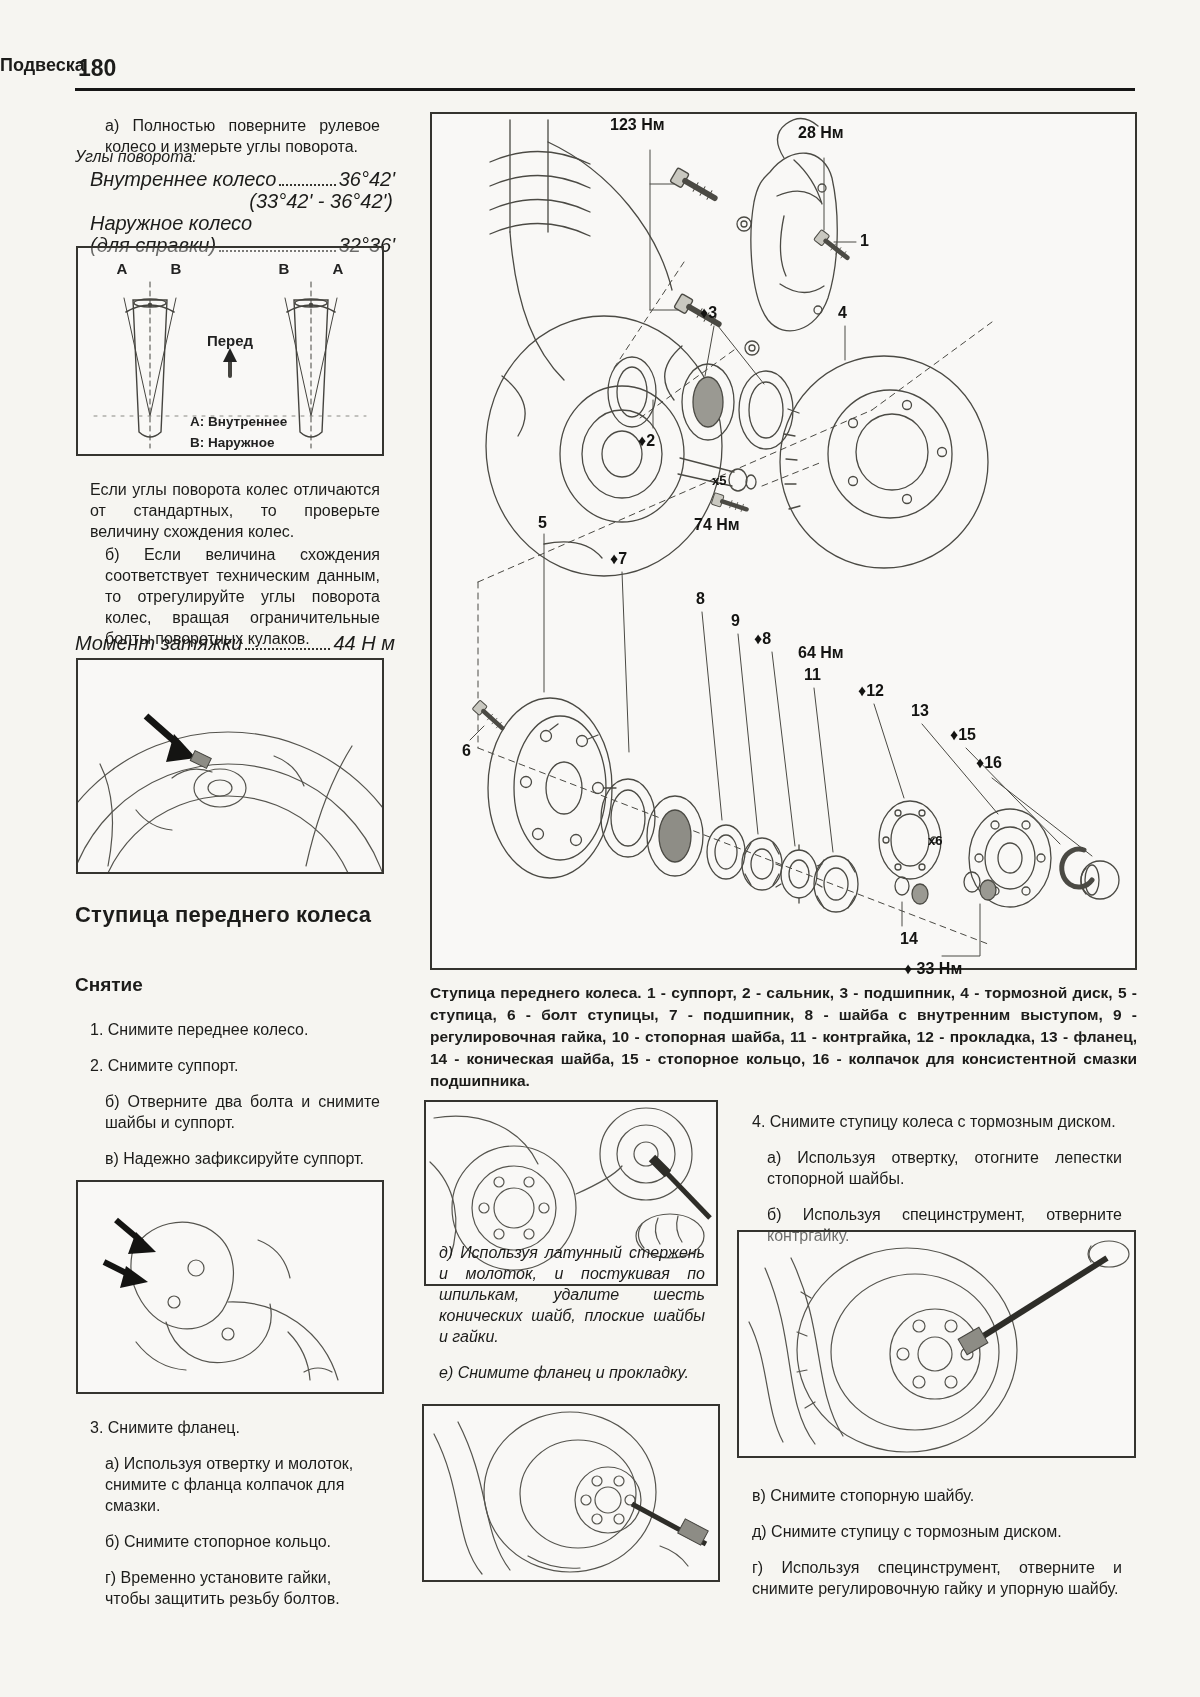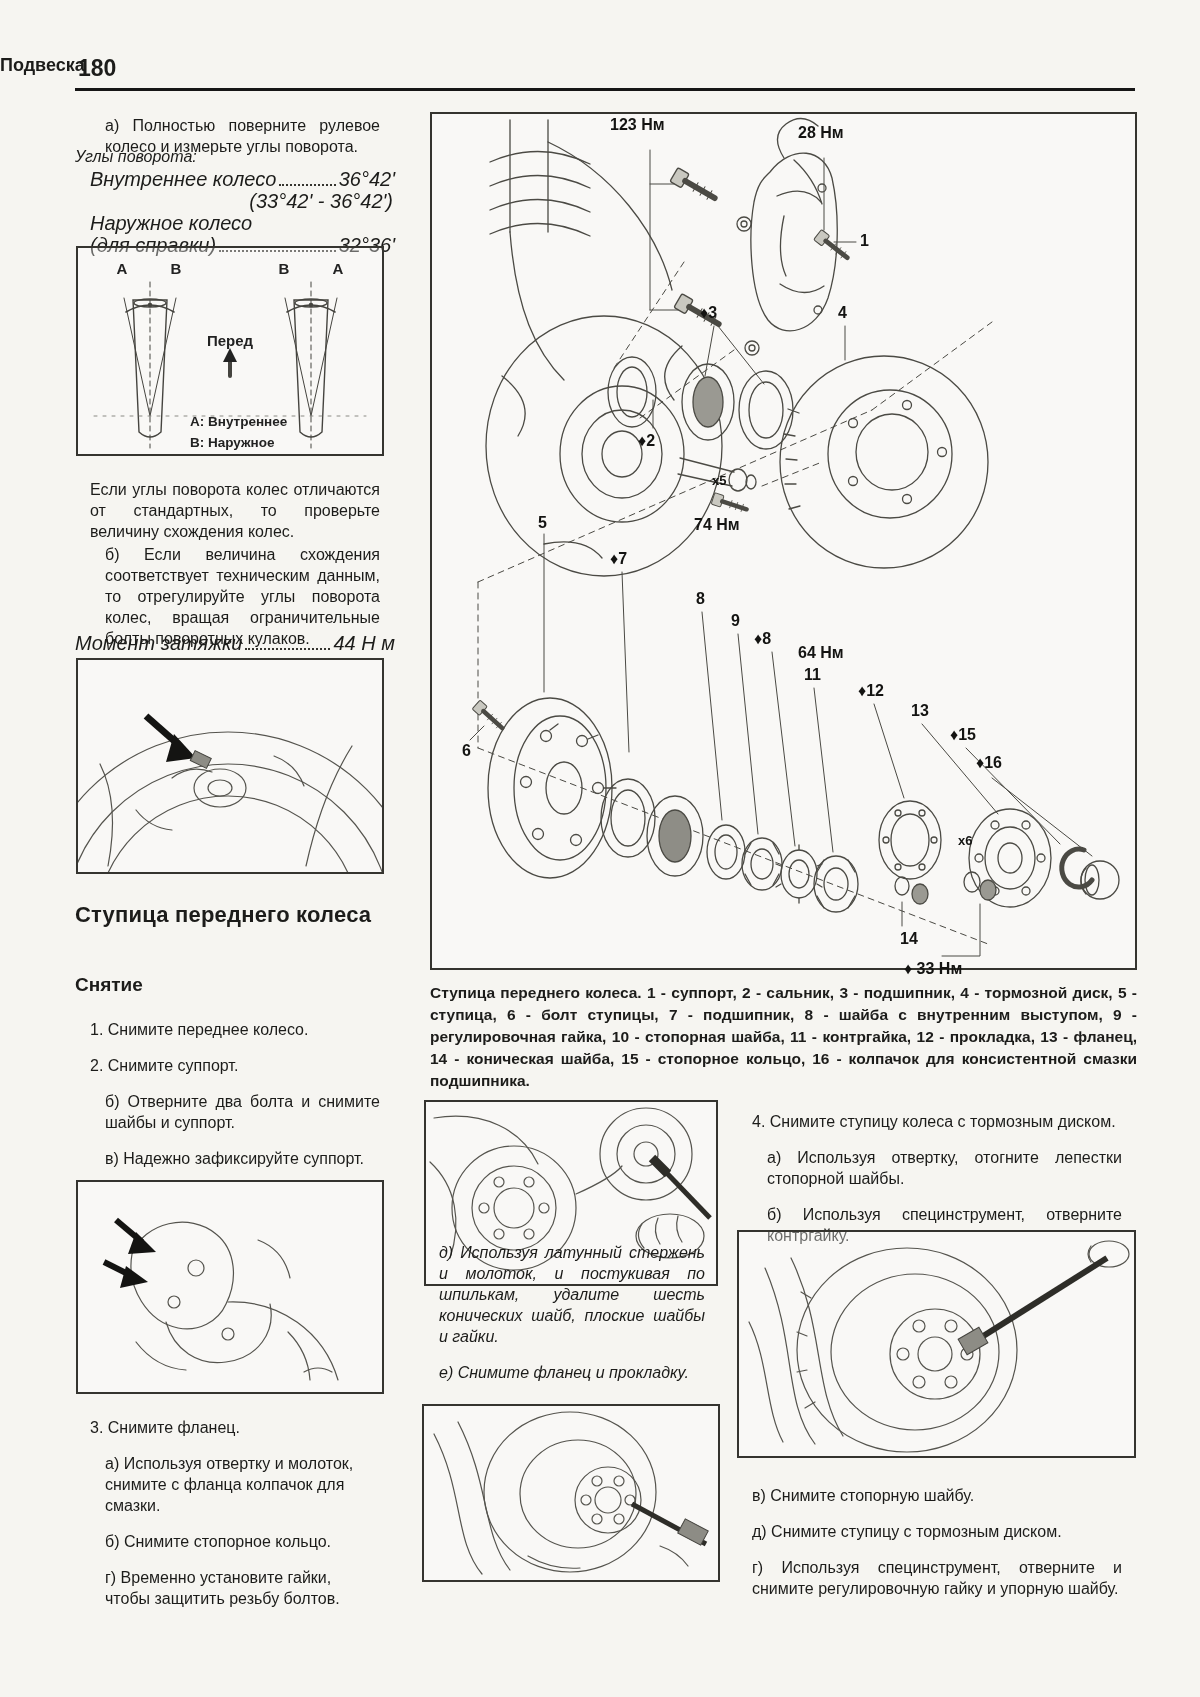--- a/index.html
+++ b/index.html
@@ -349,21 +349,21 @@
       <div class="callout" style="left: 264px; top: 476px;">8</div>
       <div class="callout" style="left: 299px; top: 498px;">9</div>
       <div class="callout" style="left: 322px; top: 516px;">♦8</div>
       <div class="callout" style="left: 366px; top: 530px;">64 Нм</div>
       <div class="callout" style="left: 372px; top: 552px;">11</div>
       <div class="callout" style="left: 426px; top: 568px;">♦12</div>
       <div class="callout" style="left: 479px; top: 588px;">13</div>
       <div class="callout" style="left: 518px; top: 612px;">♦15</div>
       <div class="callout" style="left: 544px; top: 640px;">♦16</div>
       <div class="callout" style="left: 30px; top: 628px;">6</div>
-      <div class="callout small" style="left: 526px; top: 718px;">x6</div>
+      <div class="callout small" style="left: 496px; top: 718px;">x6</div>
       <div class="callout" style="left: 468px; top: 816px;">14</div>
       <div class="callout" style="left: 472px; top: 846px;">♦ 33 Нм</div>
     </div>
 </div>
 
 <div class="abs caption" style="left:430px; top:982px; width:707px;">Ступица переднего колеса. 1 - суппорт, 2 - сальник, 3 - подшипник, 4 - тормозной диск, 5 - ступица, 6 - болт ступицы, 7 - подшипник, 8 - шайба с внутренним выступом, 9 - регулировочная гайка, 10 - стопорная шайба, 11 - контргайка, 12 - прокладка, 13 - фланец, 14 - коническая шайба, 15 - стопорное кольцо, 16 - колпачок для консистентной смазки подшипника.</div>
 
 <div class="abs box" style="left:424px; top:1100px; width:294px; height:186px;">
   <svg viewBox="0 0 290 182">
     <g stroke="#55544e" fill="none" stroke-width="1.2" stroke-linecap="round">

